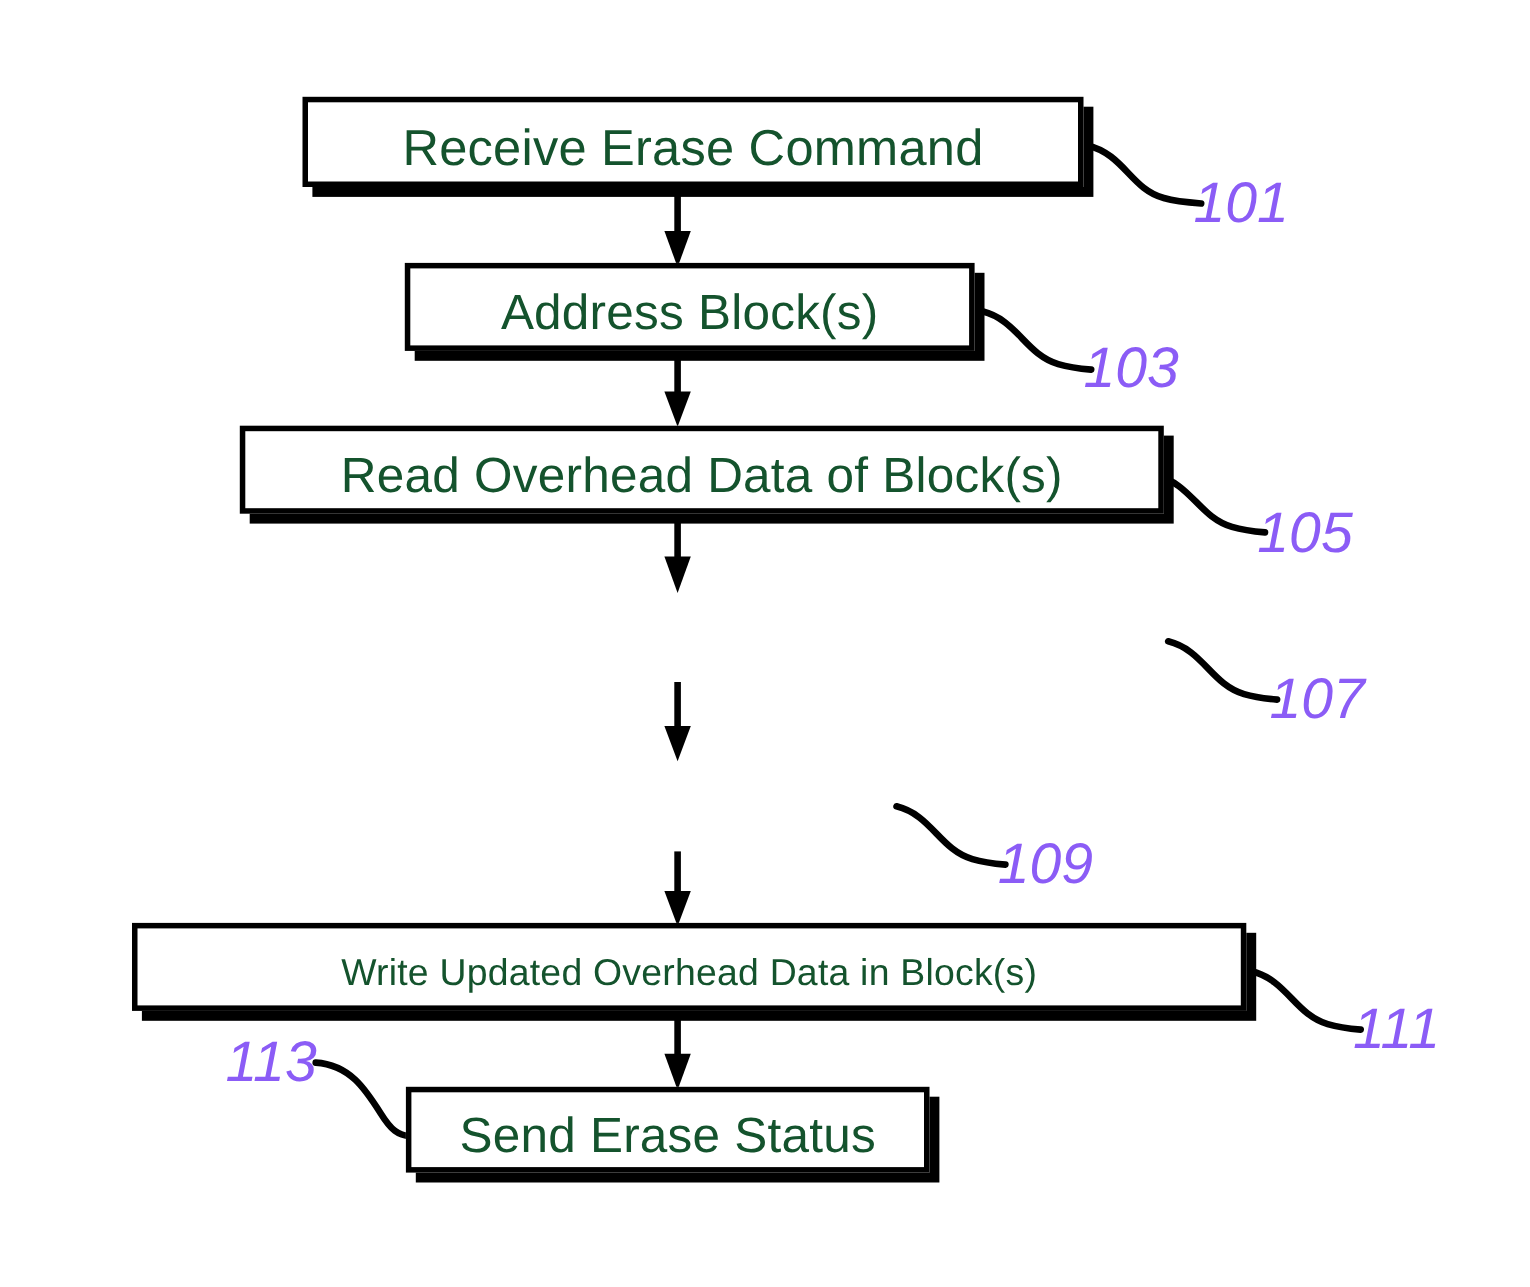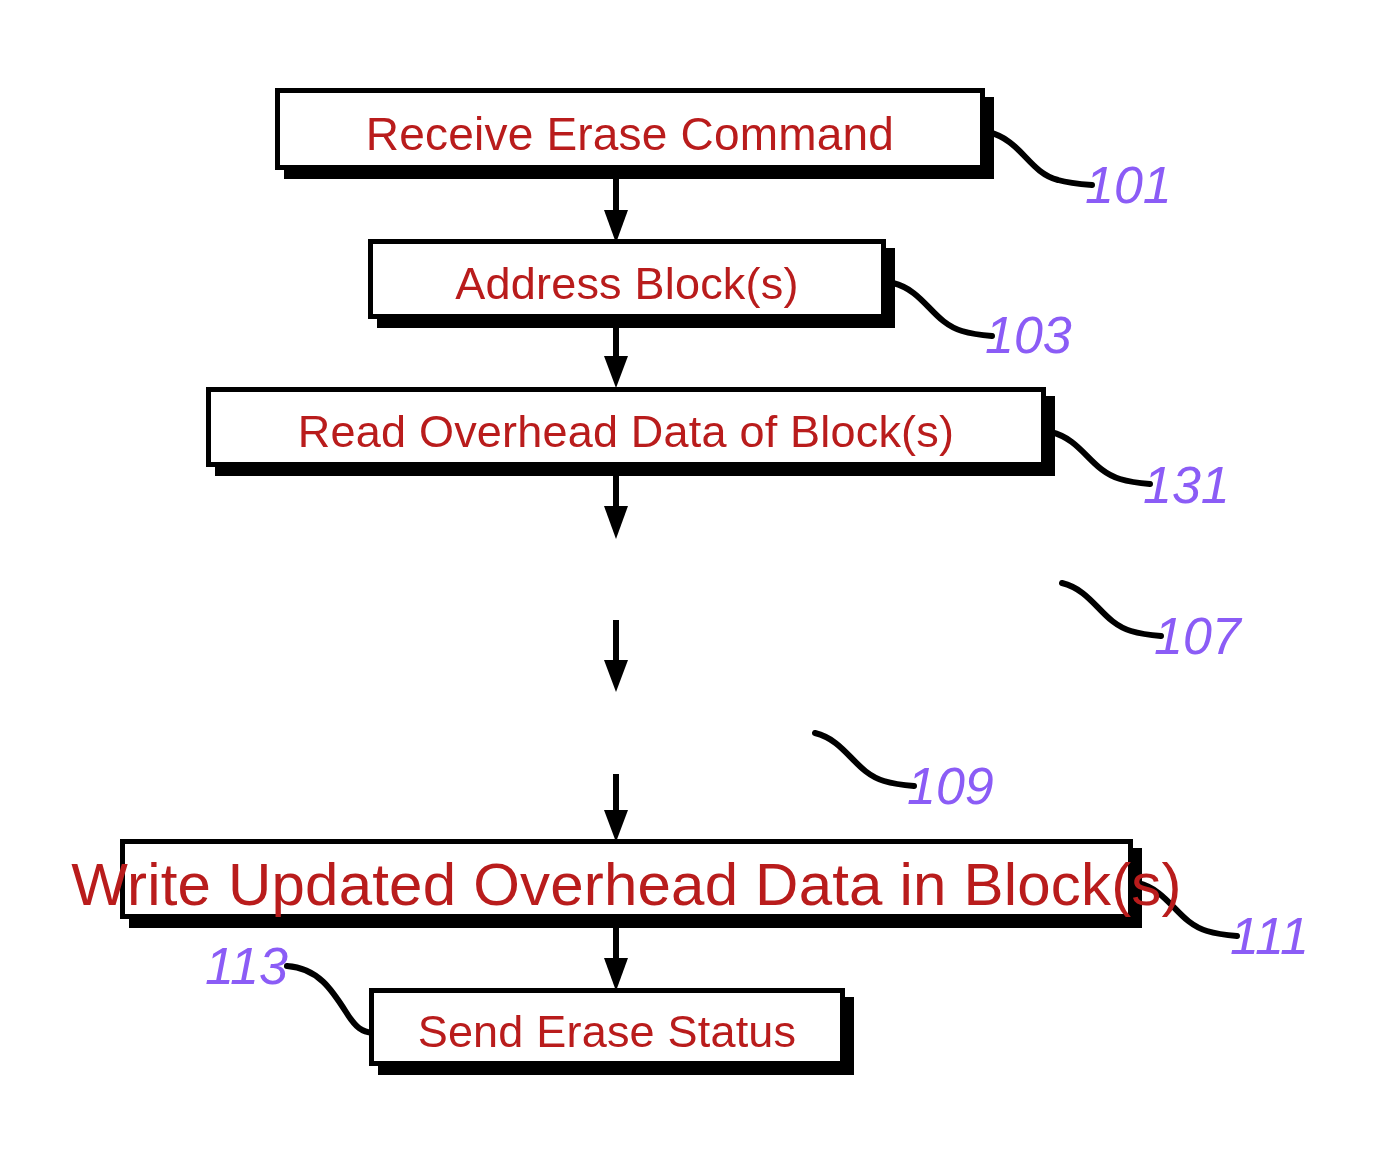--- a/index.html
+++ b/index.html
@@ -22,21 +22,21 @@
     background: #ffffff;
     border: 5px solid #000000;
     box-shadow: 9px 9px 0 0 #000000;
     display: flex;
     align-items: center;
     justify-content: center;
     z-index: 3;
   }
   .node-label {
     font-family: "Liberation Sans", sans-serif;
-    color: #b91c1c;
+    color: #14532d;
     white-space: nowrap;
     letter-spacing: 0.2px;
     margin-top: 10px;
   }
   
   .ref-num {
     position: absolute;
     font-family: "Liberation Sans", sans-serif;
     font-style: italic;
     font-weight: 400;
@@ -111,39 +111,39 @@
   </svg>
 
   <div class="node" style="left:275px; top:88px; width:710px; height:82px;">
     <span class="node-label" style="font-size:46px;">Receive Erase Command</span>
   </div>
 
   <div class="node" style="left:368px; top:239px; width:518px; height:80px;align-items:center;">
     <span class="node-label" style="font-size:45px;">Address Block(s)</span>
   </div>
 
-  <div class="node" style="left:206px; top:387px; width:840px; height:80px;">
+  <div class="node" style="left:218px; top:387px; width:840px; height:80px;">
     <span class="node-label" style="font-size:45px;">Read Overhead Data of Block(s)</span>
   </div>
 
 
 
   <div class="node" style="left:120px; top:839px; width:1013px; height:80px;">
-    <span class="node-label" style="font-size:60px;">Write Updated Overhead Data in Block(s)</span>
+    <span class="node-label" style="font-size:34px;">Write Updated Overhead Data in Block(s)</span>
   </div>
 
   <div class="node" style="left:369px; top:988px; width:476px; height:78px;">
     <span class="node-label" style="font-size:45px;">Send Erase Status</span>
   </div>
 
   <div class="ref-num" style="left:1085px; top:155px; font-size:52px;">101</div>
 
   <div class="ref-num" style="left:985px; top:305px; font-size:52px;">103</div>
 
-  <div class="ref-num" style="left:1143px; top:455px; font-size:52px;">131</div>
+  <div class="ref-num" style="left:1143px; top:455px; font-size:52px;">105</div>
 
   <div class="ref-num" style="left:1154px; top:606px; font-size:52px;text-align:right;">107</div>
 
   <div class="ref-num" style="left:907px; top:756px; font-size:52px;text-align:center;">109</div>
 
   <div class="ref-num" style="left:1230px; top:906px; font-size:52px;">111</div>
 
   <div class="ref-num" style="left:205px; top:936px; font-size:52px;">113</div>
 
 </div>

